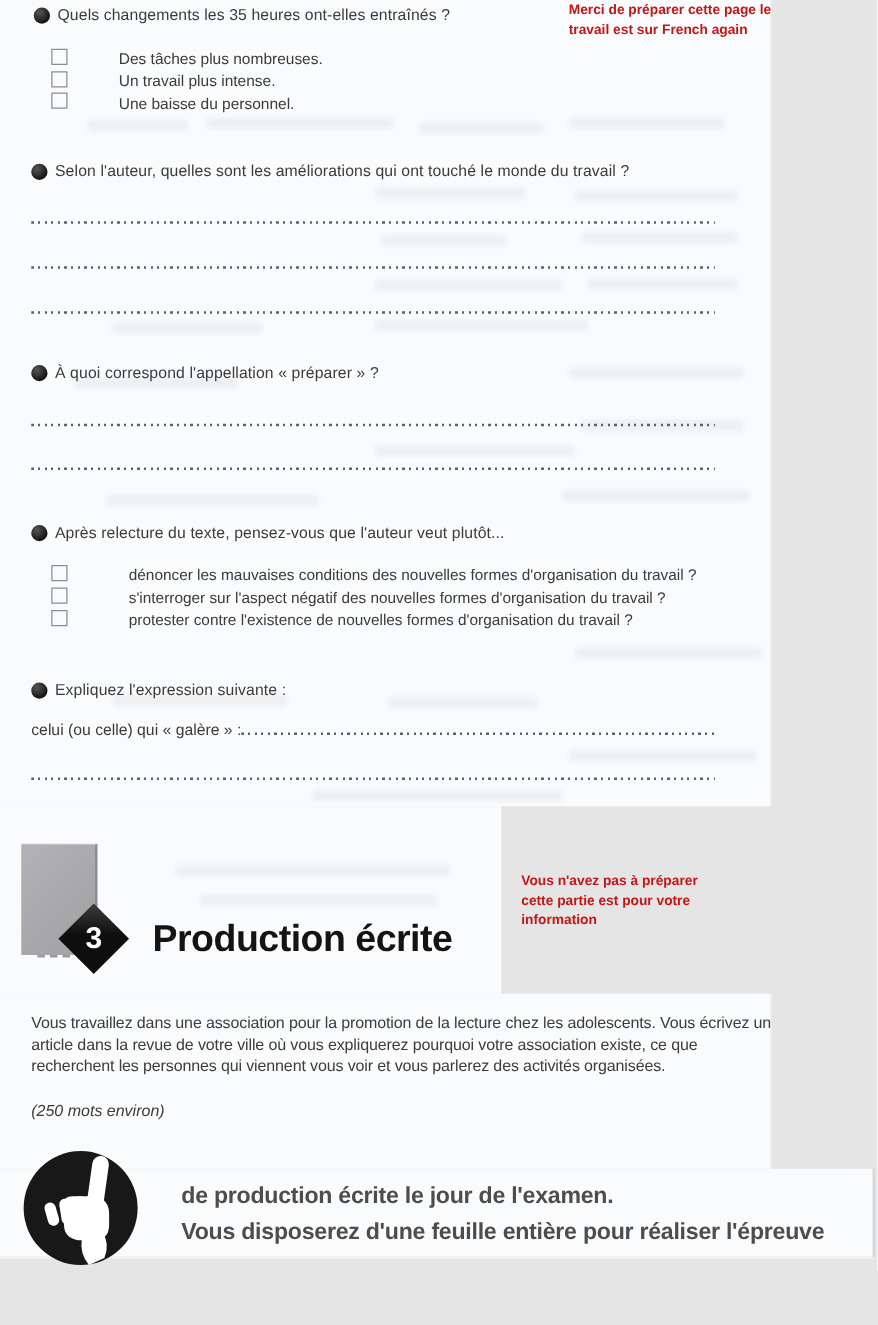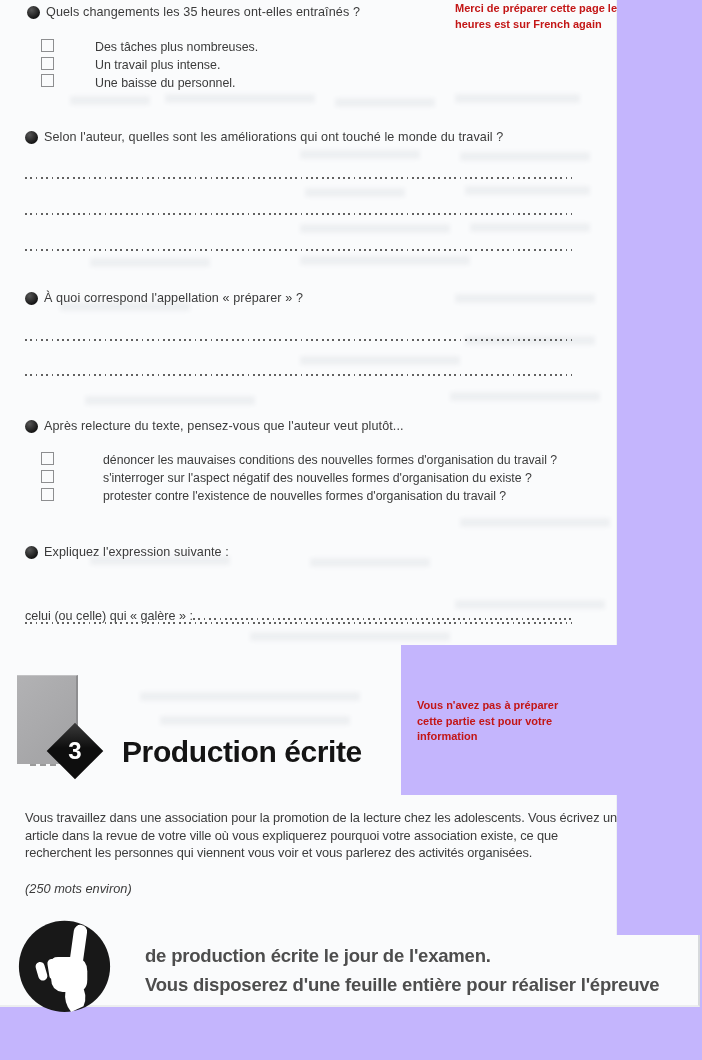--- a/index.html
+++ b/index.html
@@ -1,37 +1,37 @@
 <!DOCTYPE html>
 <html><head>
 <meta charset="utf-8">
 <style>
   * { margin:0; padding:0; box-sizing:border-box; }
   html,body { background:#ffffff; }
   .canvas {
     position:relative; width:702px; height:1060px;
-    font-family:"Liberation Sans", sans-serif; background:#c4b5fd; overflow:hidden;padding-left:42px;
+    font-family:"Liberation Sans", sans-serif; background:#e5e5e5; overflow:hidden;padding-left:42px;
   }
   
   .scan-block { position:absolute; background:#fafbfc; z-index:0; }
   .scan-top    { left:0; top:0; width:617px; height:645px; border-right:1px solid #edf0f2; }
   .scan-header { left:0; top:645px; width:401px; height:150px; }
   .scan-para   { left:0; top:795px; width:617px; height:140px; border-right:1px solid #eef1f3; }
   .scan-note   { left:0; top:935px; width:700px; height:72px; border-right:2px solid #d7dadc; border-bottom:2px solid #eceeef; }
   .bleed { position:absolute; height:9px; background:#aeb6bf; opacity:0.16; filter:blur(2.2px); border-radius:2px; z-index:0; }
   
   .q { position:absolute; display:flex; gap:6px; align-items:flex-start; z-index:2; }
   .bullet { width:13px; height:13px; border-radius:50%; flex:none; margin-top:1px;
             background:radial-gradient(circle at 35% 30%, #565656 0%, #151515 70%); }
   .qtext { font-size:12.6px; color:#3b3b3b; letter-spacing:0.1px; white-space:nowrap; }
   .cb { position:absolute; width:13px; height:13px; border:1.6px solid #8d8e90; background:transparent; z-index:2; }
   .cb-label { position:absolute; font-size:12.4px; color:#3b3b3b; white-space:nowrap; z-index:2; }
   .dots { position:absolute; height:2px; z-index:2;
           background-image:repeating-linear-gradient(90deg, #616161 0 1.8px, transparent 1.8px 5.3px); }
-  .fill-line { position:absolute; display:flex; align-items:baseline; z-index:2;margin-top:32px; }
+  .fill-line { position:absolute; display:flex; align-items:baseline; z-index:2; }
   .fill-line .pre { font-size:12.6px; color:#3b3b3b; white-space:nowrap; }
   .fill-line .dots-inline { flex:1; height:2px; align-self:flex-end; margin-bottom:3px;
           background-image:repeating-linear-gradient(90deg, #616161 0 1.8px, transparent 1.8px 5.3px); }
   .red-note { position:absolute; color:#c31616; font-weight:bold; font-size:11px; line-height:15.5px; z-index:3; }
   .gray-square { position:absolute; left:17px; top:675px; width:61px; height:89px; z-index:1;
           background:linear-gradient(135deg,#b2b2b4 0%,#a6a6a8 70%); border-right:2px solid #8e8e90; border-top:1px solid #c2c2c4; }
   .artifact-dashes { position:absolute; left:30px; top:764px; width:26px; border-top:2px dashed #9b9b9b; z-index:1; }
   .diamond { position:absolute; left:55px; top:731px; width:40px; height:40px; z-index:2;
           background:linear-gradient(135deg,#3c3c3c 0%,#0e0e0e 45%); transform:rotate(45deg); }
   .diamond .num { position:absolute; inset:0; transform:rotate(-45deg); display:flex; align-items:center; justify-content:center;
@@ -82,21 +82,21 @@
     <div class="bleed" style="left:140px;top:692px;width:220px"></div>
     <div class="bleed" style="left:160px;top:716px;width:190px"></div>
   </div>
 
   <div class="q" style="left:27px;top:5px">
     <span class="bullet"></span>
     <span class="qtext">Quels changements les 35 heures ont-elles entraînés ?</span>
   </div>
   <div class="red-note" style="left:455px;top:1px">
     <div>Merci de préparer cette page le</div>
-    <div>heures est sur French again</div>
+    <div>travail est sur French again</div>
   </div>
 
   <div class="cb" style="left:41px;top:39px"></div>
   <div class="cb-label" style="left:95px;top:40px">Des tâches plus nombreuses.</div>
   <div class="cb" style="left:41px;top:57px"></div>
   <div class="cb-label" style="left:95px;top:58px">Un travail plus intense.</div>
   <div class="cb" style="left:41px;top:74px"></div>
   <div class="cb-label" style="left:95px;top:76px">Une baisse du personnel.</div>
 
   <div class="q" style="left:25px;top:130px">
@@ -114,21 +114,21 @@
   <div class="dots" style="left:25px;top:339px;width:547px"></div>
   <div class="dots" style="left:25px;top:374px;width:547px"></div>
 
   <div class="q" style="left:25px;top:419px">
     <span class="bullet"></span>
     <span class="qtext">Après relecture du texte, pensez-vous que l'auteur veut plutôt...</span>
   </div>
   <div class="cb" style="left:41px;top:452px"></div>
   <div class="cb-label" style="left:103px;top:453px;font-size:12.3px">dénoncer les mauvaises conditions des nouvelles formes d'organisation du travail ?</div>
   <div class="cb" style="left:41px;top:470px"></div>
-  <div class="cb-label" style="left:103px;top:471px;font-size:12.3px">s'interroger sur l'aspect négatif des nouvelles formes d'organisation du existe ?</div>
+  <div class="cb-label" style="left:103px;top:471px;font-size:12.3px">s'interroger sur l'aspect négatif des nouvelles formes d'organisation du travail ?</div>
   <div class="cb" style="left:41px;top:488px"></div>
   <div class="cb-label" style="left:103px;top:489px;font-size:12.3px">protester contre l'existence de nouvelles formes d'organisation du travail ?</div>
 
   <div class="q" style="left:25px;top:545px">
     <span class="bullet"></span>
     <span class="qtext">Expliquez l'expression suivante :</span>
   </div>
   <div class="fill-line" style="left:25px;top:577px;width:547px">
     <span class="pre">celui (ou celle) qui « galère » : </span>
     <span class="dots-inline"></span>

